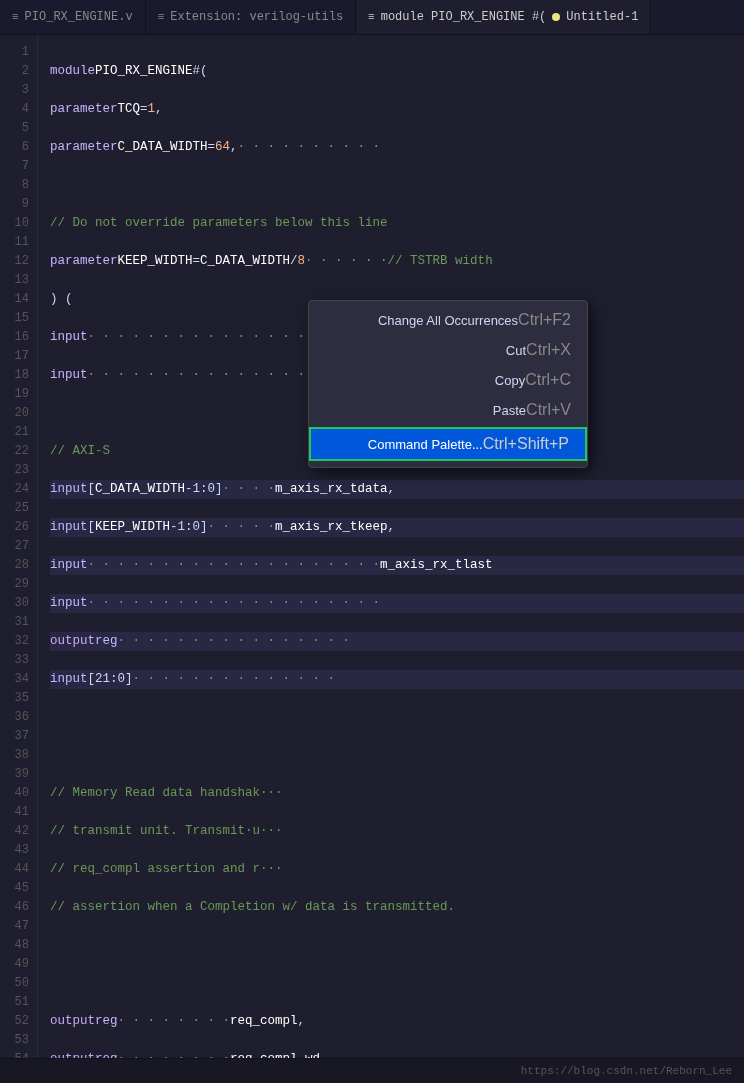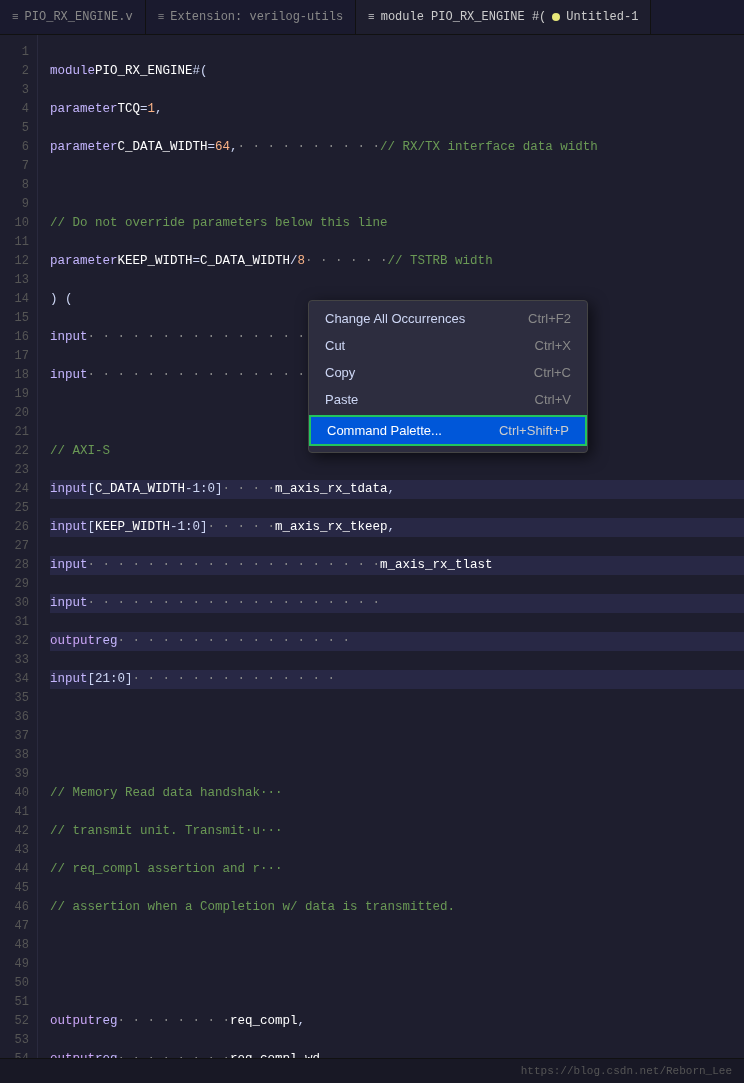--- a/index.html
+++ b/index.html
@@ -105,40 +105,39 @@
       background: #2d2d3f;
       border: 1px solid #444;
       border-radius: 4px;
       z-index: 100;
       box-shadow: 4px 4px 15px rgba(0,0,0,0.6);
       padding: 4px 0;
     }
     .menu-item {
       display: flex;
       align-items: center;
-      justify-content: space-between;
+      justify-content: flex-end;
       padding: 6px 16px;
       cursor: pointer;
       color: #cdd6f4;
       font-size: 13px;
       font-family: 'Segoe UI', sans-serif;
     }
     .menu-item.highlighted {
       background: #0057d9;
       color: #fff;
       border: 2px solid #22c55e;
       margin: 2px 0;
     }
     .menu-item .shortcut {
       color: #888;
-      font-size: 13px;
+      font-size: 16px;
     }
     .menu-item.highlighted .shortcut {
       color: #ccc;
-      margin-left: 32px;
     }
 
     
     .status-bar {
       position: absolute;
       bottom: 0;
       left: 0;
       right: 0;
       height: 22px;
       background: #181825;
@@ -227,21 +226,21 @@
         <div>50</div>
         <div>51</div>
         <div>52</div>
       <div>53</div>
         <div>54</div>
     </div>
 
     <div class="code-lines">
 <div class="line"><span class="kw">module</span> <span class="id">PIO_RX_ENGINE</span>  <span class="punct">#(</span></div>
 <div class="line">  <span class="kw">parameter</span> <span class="id">TCQ</span> <span class="punct">=</span> <span class="num">1</span><span class="punct">,</span></div>
-<div class="line">  <span class="kw">parameter</span> <span class="id">C_DATA_WIDTH</span> <span class="punct">=</span> <span class="num">64</span><span class="punct">,</span>    <span class="dim">· · · · · · · · · ·</span> <span class="cm">// RX/TX interface data width</span></div>
+<div class="line">  <span class="kw">parameter</span> <span class="id">C_DATA_WIDTH</span> <span class="punct">=</span> <span class="num">64</span><span class="punct">,</span>    <span class="dim">· · · · · · · · · ·</span> </div>
 <div class="line"></div>
 <div class="line">  <span class="cm">// Do not override parameters below this line</span></div>
 <div class="line">  <span class="kw">parameter</span> <span class="id">KEEP_WIDTH</span> <span class="punct">=</span> <span class="id">C_DATA_WIDTH</span> <span class="punct">/</span> <span class="num">8</span>  <span class="dim">· · · · · ·</span> <span class="cm">// TSTRB width</span></div>
 <div class="line">  <span class="punct">) (</span></div>
 <div class="line">  <span class="kw">input</span>  <span class="dim">· · · · · · · · · · · · · · · · · · · ·</span>  <span class="id">clk</span><span class="punct">,</span></div>
 <div class="line">  <span class="kw">input</span>  <span class="dim">· · · · · · · · · · · · · · · · · · · ·</span>  <span class="id">rst_n</span><span class="punct">,</span></div>
 <div class="line"></div>
 <div class="line">  <span class="cm">// AXI-S</span></div>
 <div class="line selected">  <span class="kw">input</span>  <span class="punct">[</span><span class="id">C_DATA_WIDTH</span><span class="punct">-1:0]</span>   <span class="dim">· · · ·</span>  <span class="id">m_axis_rx_tdata</span><span class="punct">,</span></div>
 <div class="line selected">  <span class="kw">input</span>  <span class="punct">[</span><span class="id">KEEP_WIDTH</span><span class="punct">-1:0]</span>    <span class="dim">· · · · ·</span>  <span class="id">m_axis_rx_tkeep</span><span class="punct">,</span></div>

